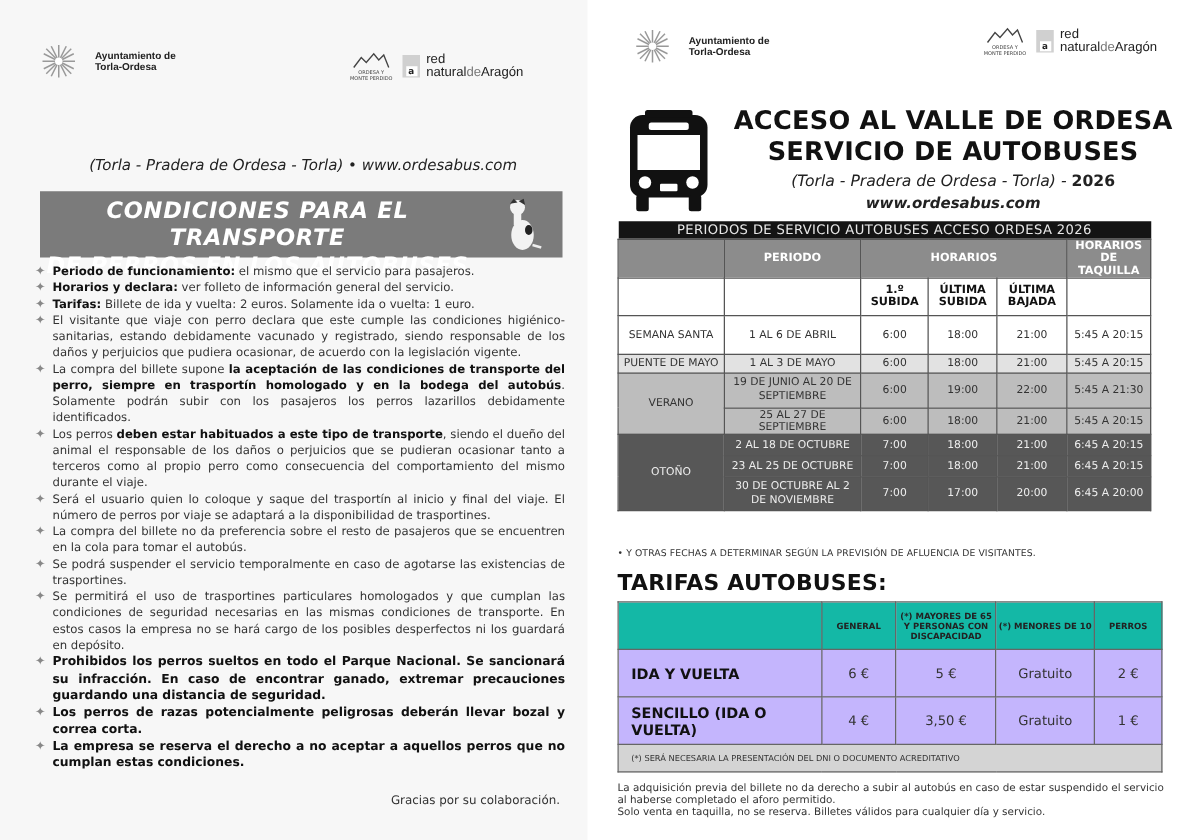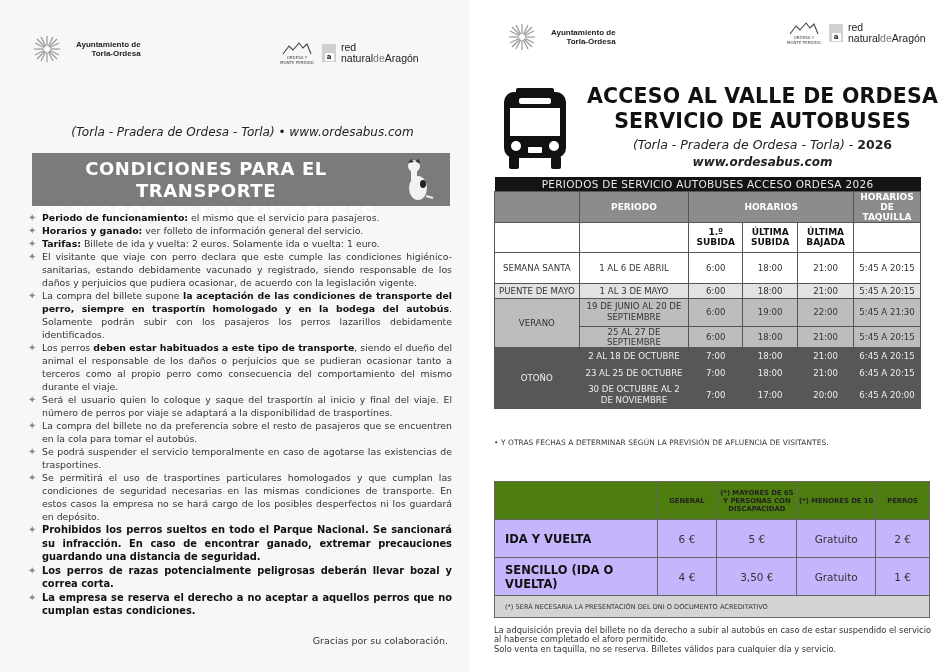--- a/index.html
+++ b/index.html
@@ -6,34 +6,34 @@
   html, body { width: 950px; height: 672px; overflow: hidden; background: #ffffff; }
   body { font-family: "DejaVu Sans", sans-serif; color: #1a1a1a; position: relative; }
 
   .page { position: absolute; top: 0; height: 672px; }
   .page-left { left: 0; width: 470px; background: #f7f7f7; }
   .page-right { left: 475px; width: 475px; background: #ffffff; }
 
   
   .logo-ayto { position: absolute; display: flex; align-items: center; }
   .star-icon { width: 30px; height: 30px; display: block; }
-  .ayto-text { font-family: "Liberation Sans", sans-serif; font-weight: bold; font-size: 8px; line-height: 9px; text-align: right; margin-left: 14px; color: #222; }
+  .ayto-text { font-family: "Liberation Sans", sans-serif; font-weight: bold; font-size: 8px; line-height: 9px; text-align: left; margin-left: 14px; color: #222; }
   .logo-right { position: absolute; display: flex; align-items: center; }
   .ordesa-logo { width: 38px; display: flex; flex-direction: column; align-items: center; }
   .ordesa-logo svg { width: 32px; height: 16px; }
   .ordesa-text { font-size: 4px; line-height: 4.5px; text-align: center; color: #444; }
   .rna-box { width: 14px; height: 18px; background: #d0d0d0; margin-left: 6px; position: relative; }
   .rna-box span { position: absolute; bottom: 1px; left: 0; right: 0; text-align: center; font-size: 7px; font-weight: bold; color: #222; background: #fff; width: 9px; margin: 0 auto; }
   .rna-text { margin-left: 5px; font-family: "Liberation Sans", sans-serif; font-size: 10.5px; line-height: 11px; color: #222; }
   .rna-text .de { color: #777; }
 
   
   .l-title { position: absolute; top: 107px; left: 40px; width: 405px; font-family: "DejaVu Sans", sans-serif; font-weight: 900; font-size: 12.4px; letter-spacing: 0.1px; color: #111; text-align: center; }
   .l-subtitle { position: absolute; top: 125px; left: 40px; width: 405px; font-style: italic; font-size: 12px; text-align: center; color: #222; }
-  .dog-banner { position: absolute; top: 153px; left: 32px; width: 418px; height: 53px; background: #7b7b7b; color: #fff; font-weight: bold; font-size: 18px; line-height: 22px; text-align: center; padding-top: 5px; padding-right: 70px; letter-spacing: 0.6px; }
+  .dog-banner { position: absolute; top: 153px; left: 32px; width: 418px; height: 53px; background: #7b7b7b; color: #fff; font-weight: bold; font-size: 18px; line-height: 22px; text-align: center; padding-top: 5px; padding-right: 70px; letter-spacing: 0.6px; font-style: italic; }
   .dog-icon { position: absolute; right: 14px; top: 3px; width: 36px; height: 46px; }
 
   .rules { position: absolute; top: 211px; left: 28px; width: 424px; list-style: none; font-size: 9.35px; line-height: 13px; color: #333; }
   .rules li { position: relative; padding-left: 14px; text-align: justify; }
   .rules li .bullet { position: absolute; left: 0; top: 0; color: #888; font-size: 10px; }
   .rules b { color: #111; font-weight: bold; }
   .rules li.strong { font-weight: bold; color: #111; font-size: 9.9px; line-height: 13.5px; }
   .thanks { position: absolute; top: 635px; right: 22px; font-size: 9.5px; color: #333; }
 
   
@@ -55,21 +55,21 @@
   .sched .r-dark td { background: #575757; color: #eeeeee; }
   .sched .r-mid .h2 { height: 28px; line-height: 11px; }
   .sched .r-mid .h1 { height: 16px; }
   .sched .r-dark .h1 { height: 17px; }
   .sched .r-dark .h2 { height: 27px; line-height: 11px; }
 
   .note { position: absolute; top: 438px; left: 19px; font-size: 7.4px; color: #333; letter-spacing: 0.1px; }
   .tarifas-title { position: absolute; top: 457px; left: 19px; font-weight: 900; font-size: 17.5px; color: #111; letter-spacing: 0.2px; }
   .fares { position: absolute; top: 481px; left: 19px; width: 436px; text-align: center; }
   .fares td, .fares th { border: 1px solid #666; }
-  .fares .head th { background: #4d7c0f; font-weight: bold; font-size: 6.8px; line-height: 8px; height: 38px; color: #222; }
+  .fares .head th { background: #14b8a6; font-weight: bold; font-size: 6.8px; line-height: 8px; height: 38px; color: #222; }
   .fares .row td { background: #c4b5fd; height: 38px; font-size: 10.5px; color: #333; }
   .fares .row td.label { text-align: left; padding-left: 10px; font-weight: bold; font-size: 11.5px; color: #111; }
   .fares .foot td { background: #d4d4d4; text-align: left; padding-left: 10px; font-size: 6.6px; height: 22px; color: #333; }
   .fine { position: absolute; top: 626px; left: 19px; width: 440px; font-size: 8.3px; line-height: 9.4px; color: #333; }
 </style>
 </head>
 <body>
 
 <div class="page page-left">
   <div class="logo-ayto" style="top:34px;left:32px;">
@@ -120,21 +120,21 @@
       <path d="M8 7 L11 3 L14 6 Z" fill="#333"></path>
       <path d="M15 5 L19 3 L20 8 Z" fill="#333"></path>
       <ellipse cx="23" cy="28" rx="3" ry="4" fill="#222"></ellipse>
       <rect x="11" y="14" width="6" height="10" fill="#f2f2f2"></rect>
       <path d="M26 40 L33 42" stroke="#eee" stroke-width="2"></path>
     </svg>
   </div>
 
   <ul class="rules" id="rules-list">
       <li><span class="bullet">✦</span><b>Periodo de funcionamiento:</b> el mismo que el servicio para pasajeros.</li>
-      <li><span class="bullet">✦</span><b>Horarios y ganado:</b> ver folleto de información general del servicio.</li>
+      <li><span class="bullet">✦</span><b>Horarios y declara:</b> ver folleto de información general del servicio.</li>
       <li><span class="bullet">✦</span><b>Tarifas:</b> Billete de ida y vuelta: 2 euros. Solamente ida o vuelta: 1 euro.</li>
       <li><span class="bullet">✦</span>El visitante que viaje con perro declara que este cumple las condiciones higiénico-sanitarias, estando debidamente vacunado y registrado, siendo responsable de los daños y perjuicios que pudiera ocasionar, de acuerdo con la legislación vigente.</li>
       <li><span class="bullet">✦</span>La compra del billete supone <b>la aceptación de las condiciones de transporte del perro, siempre en trasportín homologado y en la bodega del autobús</b>. Solamente podrán subir con los pasajeros los perros lazarillos debidamente identificados.</li>
       <li><span class="bullet">✦</span>Los perros <b>deben estar habituados a este tipo de transporte</b>, siendo el dueño del animal el responsable de los daños o perjuicios que se pudieran ocasionar tanto a terceros como al propio perro como consecuencia del comportamiento del mismo durante el viaje.</li>
       <li><span class="bullet">✦</span>Será el usuario quien lo coloque y saque del trasportín al inicio y final del viaje. El número de perros por viaje se adaptará a la disponibilidad de trasportines.</li>
       <li><span class="bullet">✦</span>La compra del billete no da preferencia sobre el resto de pasajeros que se encuentren en la cola para tomar el autobús.</li>
       <li><span class="bullet">✦</span>Se podrá suspender el servicio temporalmente en caso de agotarse las existencias de trasportines.</li>
       <li><span class="bullet">✦</span>Se permitirá el uso de trasportines particulares homologados y que cumplan las condiciones de seguridad necesarias en las mismas condiciones de transporte. En estos casos la empresa no se hará cargo de los posibles desperfectos ni los guardará en depósito.</li>
       <li class="strong"><span class="bullet">✦</span>Prohibidos los perros sueltos en todo el Parque Nacional. Se sancionará su infracción. En caso de encontrar ganado, extremar precauciones guardando una distancia de seguridad.</li>
       <li class="strong"><span class="bullet">✦</span>Los perros de razas potencialmente peligrosas deberán llevar bozal y correa corta.</li>
@@ -278,20 +278,21 @@
       <td class="h2">30 DE OCTUBRE AL 2 DE NOVIEMBRE</td>
       <td>7:00</td>
       <td>17:00</td>
       <td>20:00</td>
       <td>6:45 A 20:00</td>
     </tr>
   </tbody>
     </table>
 
   <div class="note">• Y OTRAS FECHAS A DETERMINAR SEGÚN LA PREVISIÓN DE AFLUENCIA DE VISITANTES.</div>
+  <div class="tarifas-title">TARIFAS AUTOBUSES:</div>
 
   <table class="fares">
     <colgroup>
         <col style="width:163px">
         <col style="width:60px">
         <col style="width:80px">
         <col style="width:79px">
         <col style="width:54px">
       </colgroup>
     <tbody>

